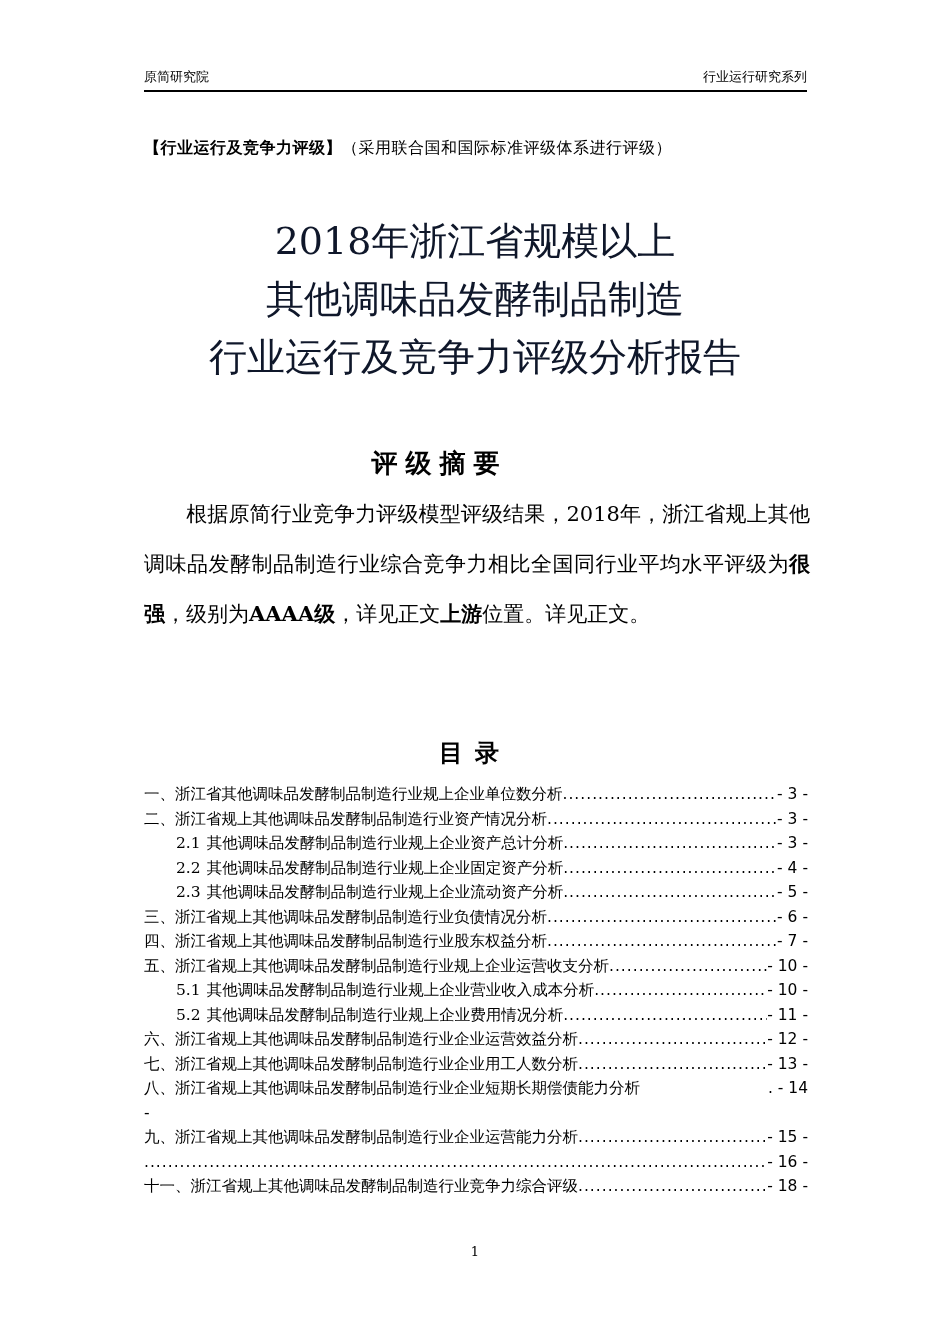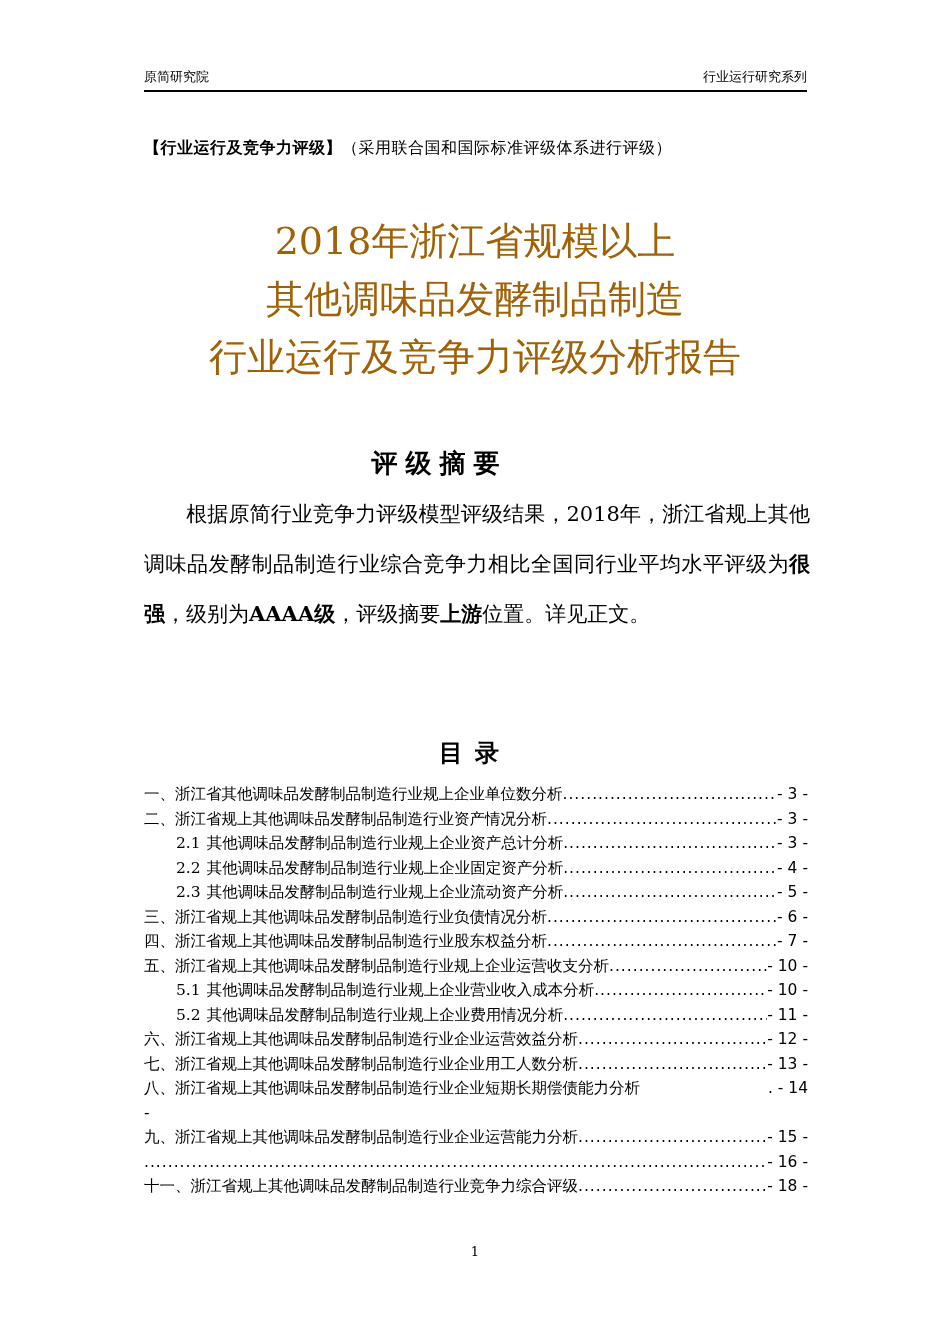--- a/index.html
+++ b/index.html
@@ -37,30 +37,30 @@
 
 <div class="page-header">
   <span class="left">原简研究院</span>
   <span class="right">行业运行研究系列</span>
 </div>
 
 <div class="series-line">
   <span>【行业运行及竞争力评级】</span><span class="sub">（采用联合国和国际标准评级体系进行评级）</span>
 </div>
 
-<div class="main-title" style="color: #a16207;">
+<div class="main-title" style="color: #0f172a;">
   <div>2018年浙江省规模以上</div>
   <div>其他调味品发酵制品制造</div>
   <div>行业运行及竞争力评级分析报告</div>
 </div>
 
 <div class="summary-heading">评级摘要</div>
 
 <div class="summary-body">
-  <span class="indent"></span><span>根据原简行业竞争力评级模型评级结果，2018年，浙江省规上其他调味品发酵制品制造行业综合竞争力相比全国同行业平均水平评级为</span><b>很强</b><span>，级别为</span><b>AAAA级</b><span>，评级摘要</span><b>上游</b><span>位置。详见正文。</span>
+  <span class="indent"></span><span>根据原简行业竞争力评级模型评级结果，2018年，浙江省规上其他调味品发酵制品制造行业综合竞争力相比全国同行业平均水平评级为</span><b>很强</b><span>，级别为</span><b>AAAA级</b><span>，详见正文</span><b>上游</b><span>位置。详见正文。</span>
 </div>
 
 <div class="toc-heading">目录</div>
 
 <div class="toc">
   <div class="toc-row">
       <span class="label">一、浙江省其他调味品发酵制品制造行业规上企业单位数分析</span>
       <span class="dots"></span>
       <span class="page">- 3 -</span>
     </div>

